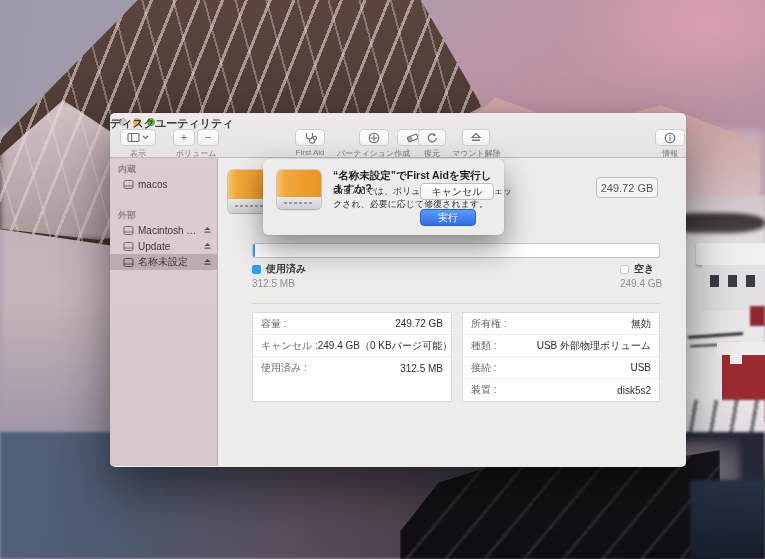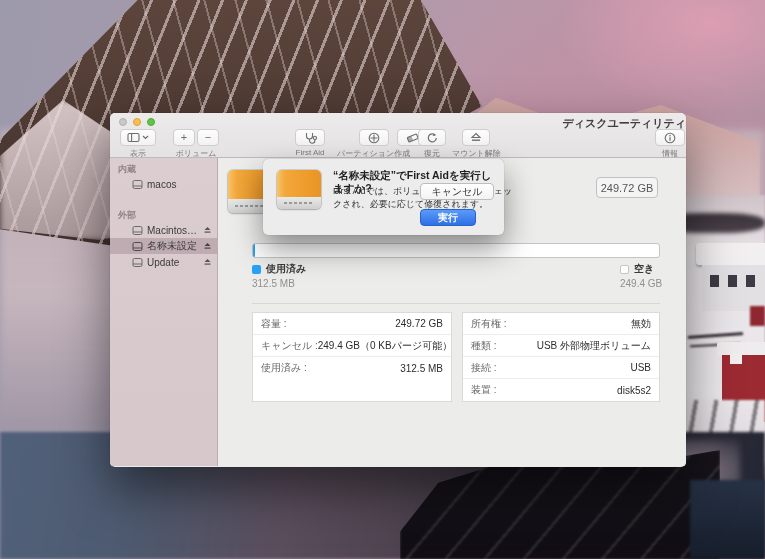--- a/index.html
+++ b/index.html
@@ -68,38 +68,38 @@
     border-radius:5px; background:#ececeb;
     box-shadow:0 22px 50px rgba(0,0,0,.5), 0 0 1px rgba(0,0,0,.4); overflow:hidden; }
   .header { position:relative; height:45px;
     background:linear-gradient(180deg, #eceaea 0%, #e4e2e2 100%);
     border-bottom:1px solid #bcbaba; border-radius:5px 5px 0 0; }
   .traffic { position:absolute; left:9px; top:5px; display:flex; gap:6px; }
   .tl { width:8px; height:8px; border-radius:50%; }
   .tl-close { background:#c9c7c7; border:1px solid #b3b1b1; }
   .tl-min { background:#f6bf50; border:1px solid #dfa03c; }
   .tl-zoom { background:#5fc543; border:1px solid #4faa35; }
-  .win-title { position:absolute; left:0; right:0; top:3px; text-align:right;
+  .win-title { position:absolute; left:0; right:0; top:3px; text-align:left;
     font-size:11px; font-weight:bold; color:#3e3e3e; }
 
   .tb-item { position:absolute; top:16px; display:flex; flex-direction:column; align-items:center; }
   .tb-btn { height:17px; border-radius:4px; border:1px solid #cfcdcd;
     background:linear-gradient(180deg, #fdfdfd, #f3f2f2);
     display:flex; align-items:center; justify-content:center; gap:2px; color:#6e6e6e; }
   .tb-label { margin-top:2px; font-size:8px; color:#7e7a7a; white-space:nowrap; }
   .tb-glyph { font-size:11px; color:#6e6e6e; line-height:1; }
   svg.icn { display:block; }
 
   
   .win-body { display:flex; height:308px; }
   .sidebar { width:108px; border-right:1px solid #b9adb1;
     background:linear-gradient(180deg, #dccdd1 0%, #d8c9cd 60%, #d6c8ca 100%); padding-top:4px; }
   .sb-section { height:14px; padding-left:8px; font-size:9px; font-weight:bold; color:#8f8589;
     display:flex; align-items:center; }
-  .sb-row { height:16px; padding-left:22px; padding-right:5px; display:flex; align-items:center; gap:4px;
+  .sb-row { height:16px; padding-left:13px; padding-right:5px; display:flex; align-items:center; gap:4px;
     font-size:10px; color:#3a3a3a; }
   .sb-row.selected { background:rgba(92,66,78,.22); }
   .sb-name { flex:1; white-space:nowrap; overflow:hidden; text-overflow:ellipsis; }
   .sb-spacer { height:16px; }
 
   .main { position:relative; flex:1; background:#ececeb; }
 
   .drive-icon { border-radius:5px; overflow:hidden; box-shadow:0 0 0 1px rgba(0,0,0,.12), 0 1px 2px rgba(0,0,0,.18); }
   .drive-top { height:68%;
     background:linear-gradient(90deg, #f8c469 0%, #f3a83c 18%, #ef9d2d 60%, #e89427 100%); }
@@ -142,21 +142,21 @@
     background:#ececec; border-radius:5px;
     box-shadow:0 14px 30px rgba(0,0,0,.42), 0 0 1px rgba(0,0,0,.35); }
   .dlg-icon { position:absolute; left:14px; top:11px; width:44px; height:39px; }
   .dlg-title { position:absolute; left:70px; top:10px; right:8px;
     font-size:10.5px; font-weight:bold; color:#1f1f1f; line-height:1.25; }
   .dlg-body { position:absolute; left:70px; top:26px; width:184px;
     font-size:9px; color:#333; line-height:1.4; }
   .dlg-buttons { position:absolute; right:10px; bottom:9px; display:flex; gap:9px;flex-direction:column; }
   .btn { height:17px; border-radius:4px; font-size:10px; display:flex; align-items:center; justify-content:center; }
   .btn-cancel { width:74px; background:linear-gradient(180deg,#ffffff,#f3f3f3); border:1px solid #bdbdbd; color:#333; }
-  .btn-run { width:56px; background:linear-gradient(180deg,#5a9bf8,#2e6fe5); border:1px solid #2763cf; color:#fff; font-weight:bold; }
+  .btn-run { width:56px; background:linear-gradient(180deg,#5a9bf8,#2e6fe5); border:1px solid #2763cf; color:#fff; font-weight:normal; }
 </style>
 </head>
 <body>
 
 <div class="screen">
 
   <div class="wp">
     <div class="wp-sky"></div>
     <div class="wp-sky-lower"></div>
     <div class="wp-mountain"></div>
@@ -319,40 +319,40 @@
           <svg class="icn" width="11" height="11" viewBox="0 0 11 11">
               <rect x="1" y="1.5" width="9" height="8" rx="1.5" fill="none" stroke="#6b6b6b" stroke-width="1"></rect>
               <line x1="1" y1="7" x2="10" y2="7" stroke="#6b6b6b" stroke-width="1"></line>
             </svg>
           <span class="sb-name">Macintosh HD - Data</span>
           <svg class="icn" width="9" height="9" viewBox="0 0 9 9">
               <path d="M4.5 1l3 3h-6z" fill="#555"></path>
               <rect x="1.5" y="5.5" width="6" height="1.2" fill="#555"></rect>
             </svg>
         </div>
+        <div class="sb-row">
+          <svg class="icn" width="11" height="11" viewBox="0 0 11 11">
+              <rect x="1" y="1.5" width="9" height="8" rx="1.5" fill="none" stroke="#6b6b6b" stroke-width="1"></rect>
+              <line x1="1" y1="7" x2="10" y2="7" stroke="#6b6b6b" stroke-width="1"></line>
+            </svg>
+          <span class="sb-name">Update</span>
+          <svg class="icn" width="9" height="9" viewBox="0 0 9 9">
+              <path d="M4.5 1l3 3h-6z" fill="#555"></path>
+              <rect x="1.5" y="5.5" width="6" height="1.2" fill="#555"></rect>
+            </svg>
+        </div>
         <div class="sb-row selected">
           <svg class="icn" width="11" height="11" viewBox="0 0 11 11">
               <rect x="1" y="1.5" width="9" height="8" rx="1.5" fill="none" stroke="#57454c" stroke-width="1"></rect>
               <line x1="1" y1="7" x2="10" y2="7" stroke="#57454c" stroke-width="1"></line>
             </svg>
           <span class="sb-name">名称未設定</span>
           <svg class="icn" width="9" height="9" viewBox="0 0 9 9">
               <path d="M4.5 1l3 3h-6z" fill="#444"></path>
               <rect x="1.5" y="5.5" width="6" height="1.2" fill="#444"></rect>
-            </svg>
-        </div>
-        <div class="sb-row">
-          <svg class="icn" width="11" height="11" viewBox="0 0 11 11">
-              <rect x="1" y="1.5" width="9" height="8" rx="1.5" fill="none" stroke="#6b6b6b" stroke-width="1"></rect>
-              <line x1="1" y1="7" x2="10" y2="7" stroke="#6b6b6b" stroke-width="1"></line>
-            </svg>
-          <span class="sb-name">Update</span>
-          <svg class="icn" width="9" height="9" viewBox="0 0 9 9">
-              <path d="M4.5 1l3 3h-6z" fill="#555"></path>
-              <rect x="1.5" y="5.5" width="6" height="1.2" fill="#555"></rect>
             </svg>
         </div>
       </div>
 
       <div class="main">
 
         <div class="big-drive drive-icon">
           <div class="drive-top"></div>
             <div class="drive-bottom"></div>
         </div>

